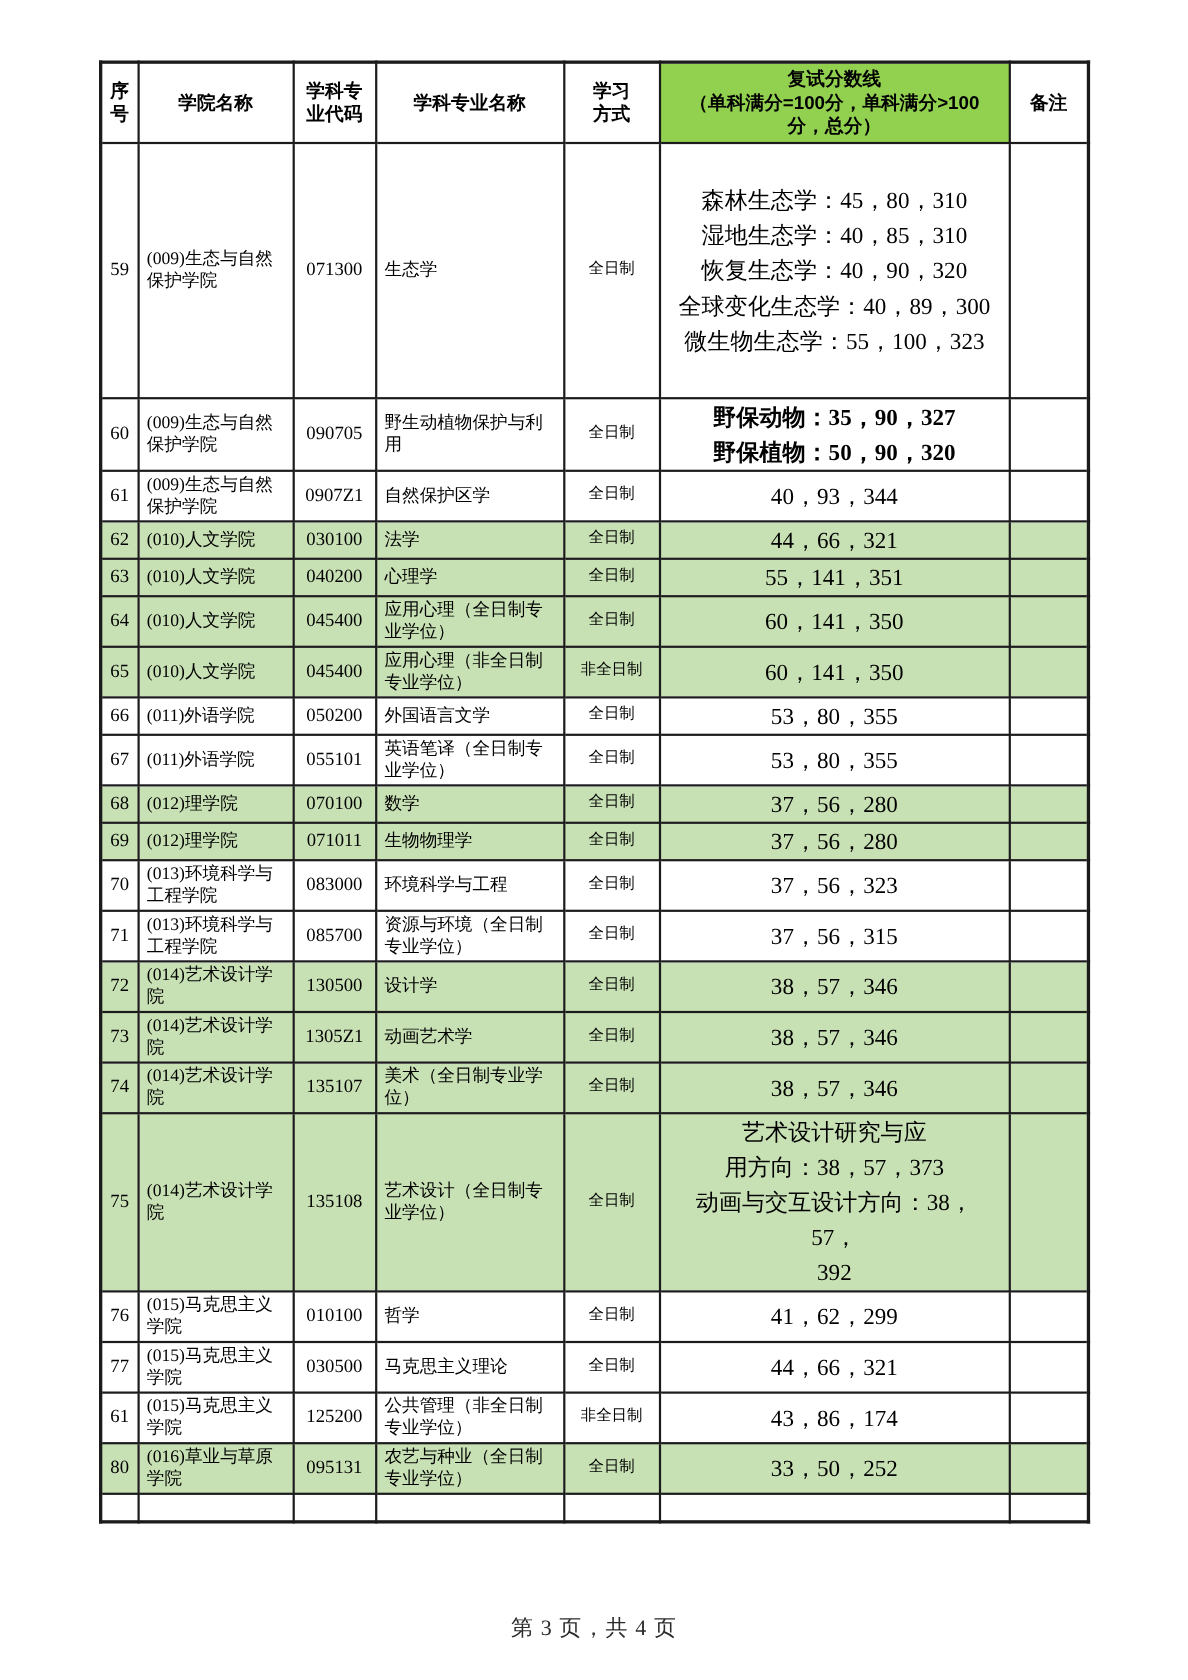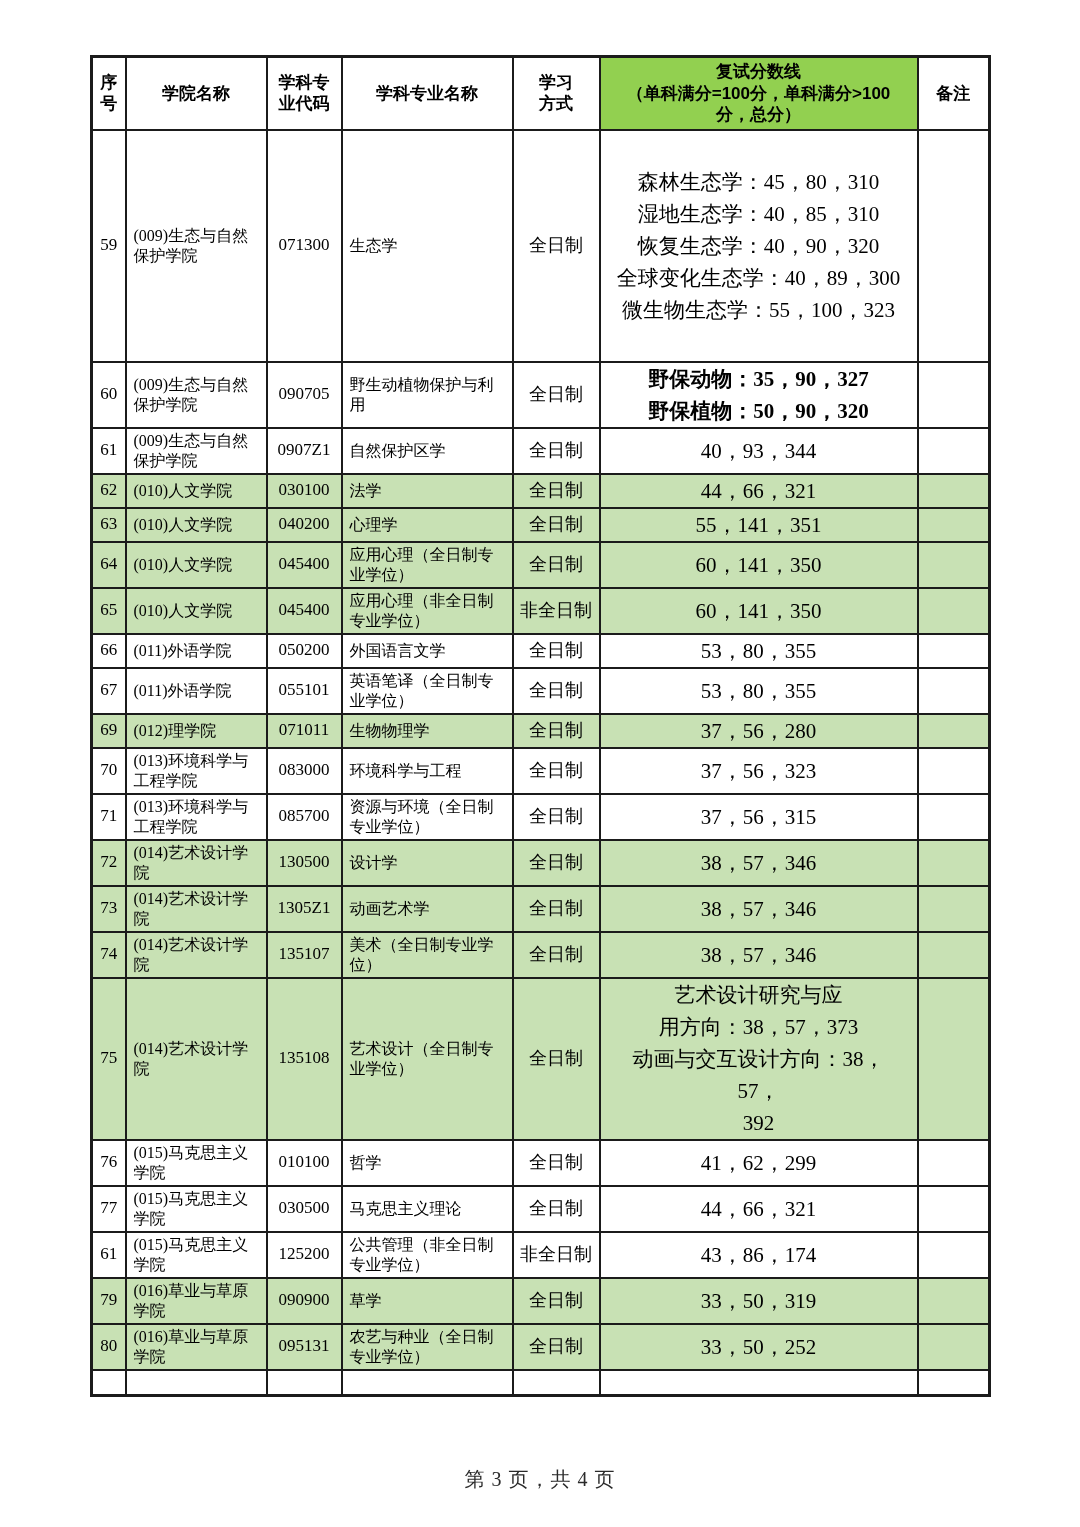--- a/index.html
+++ b/index.html
@@ -36,21 +36,21 @@
     white-space:pre-line;
     line-height:1.25;
     padding:2px 3px;
     background:#ffffff;
   }
   thead tr{height:73px;}
   th.th-scores{background:var(--header-green);}
   td{font-size:17px;line-height:1.2;padding:2px 4px;}
   td.c-seq,td.c-code,td.c-mode{text-align:center;}
   td.c-college,td.c-major{text-align:left;padding:2px 7px;font-size:16px;line-height:20px;}
-  td.c-mode{font-size:18px;}
+  td.c-mode{font-size:14px;}
   td.c-scores{
     text-align:center;
     font-size:21px;
     white-space:pre-line;
     line-height:32px;
     padding:0 16px;
   }
   td.bold-scores{font-weight:700;}
   tr.green td{background:var(--row-green);}
   .footer{
@@ -173,20 +173,29 @@
         <tr style="height: 45px;">
           <td class="c-seq">67</td>
           <td class="c-college">(011)外语学院</td>
           <td class="c-code">055101</td>
           <td class="c-major">英语笔译（全日制专业学位）</td>
           <td class="c-mode">全日制</td>
           <td class="c-scores">53，80，355</td>
           <td class="c-remark"></td>
         </tr>
         <tr class="green" style="height: 32px;">
+          <td class="c-seq">68</td>
+          <td class="c-college">(012)理学院</td>
+          <td class="c-code">070100</td>
+          <td class="c-major">数学</td>
+          <td class="c-mode">全日制</td>
+          <td class="c-scores">37，56，280</td>
+          <td class="c-remark"></td>
+        </tr>
+        <tr class="green" style="height: 32px;">
           <td class="c-seq">69</td>
           <td class="c-college">(012)理学院</td>
           <td class="c-code">071011</td>
           <td class="c-major">生物物理学</td>
           <td class="c-mode">全日制</td>
           <td class="c-scores">37，56，280</td>
           <td class="c-remark"></td>
         </tr>
         <tr style="height: 45px;">
           <td class="c-seq">70</td>
@@ -265,29 +274,20 @@
         </tr>
         <tr style="height: 44px;">
           <td class="c-seq">61</td>
           <td class="c-college">(015)马克思主义学院</td>
           <td class="c-code">125200</td>
           <td class="c-major">公共管理（非全日制专业学位）</td>
           <td class="c-mode">非全日制</td>
           <td class="c-scores">43，86，174</td>
           <td class="c-remark"></td>
         </tr>
-        <tr class="green" style="height: 43px;">
-          <td class="c-seq">79</td>
-          <td class="c-college">(016)草业与草原学院</td>
-          <td class="c-code">090900</td>
-          <td class="c-major">草学</td>
-          <td class="c-mode">全日制</td>
-          <td class="c-scores">33，50，319</td>
-          <td class="c-remark"></td>
-        </tr>
         <tr class="green" style="height: 45px;">
           <td class="c-seq">80</td>
           <td class="c-college">(016)草业与草原学院</td>
           <td class="c-code">095131</td>
           <td class="c-major">农艺与种业（全日制专业学位）</td>
           <td class="c-mode">全日制</td>
           <td class="c-scores">33，50，252</td>
           <td class="c-remark"></td>
         </tr>
         <tr style="height: 26px;">

